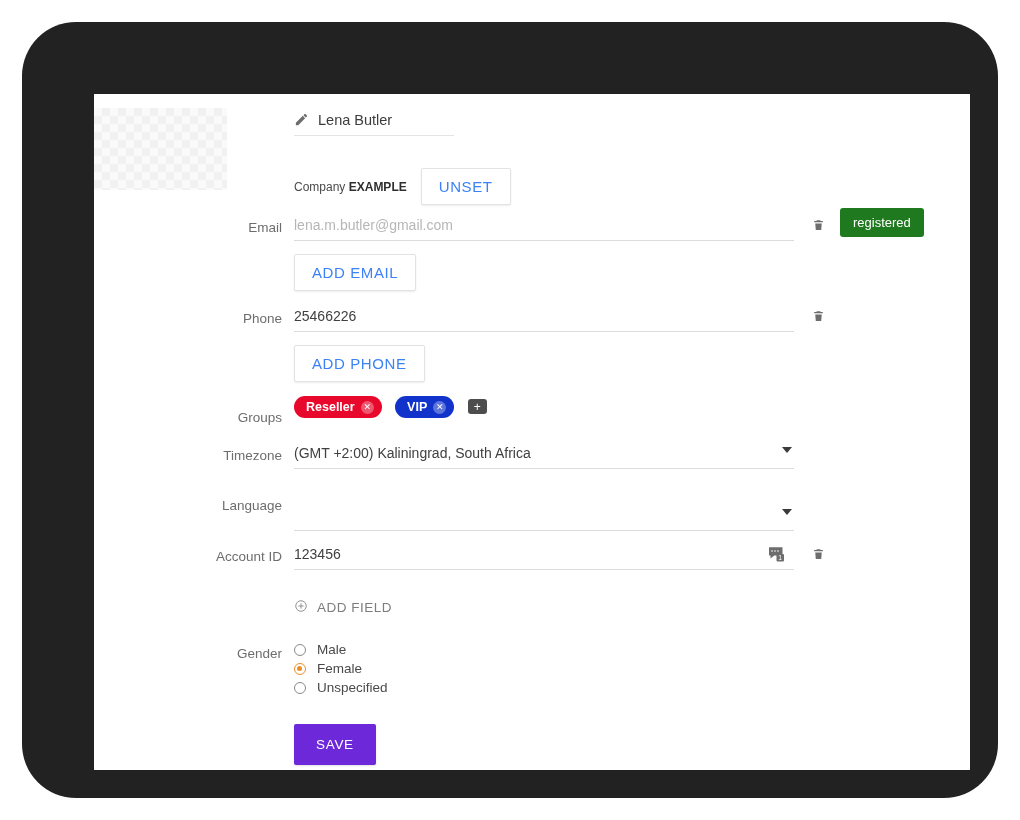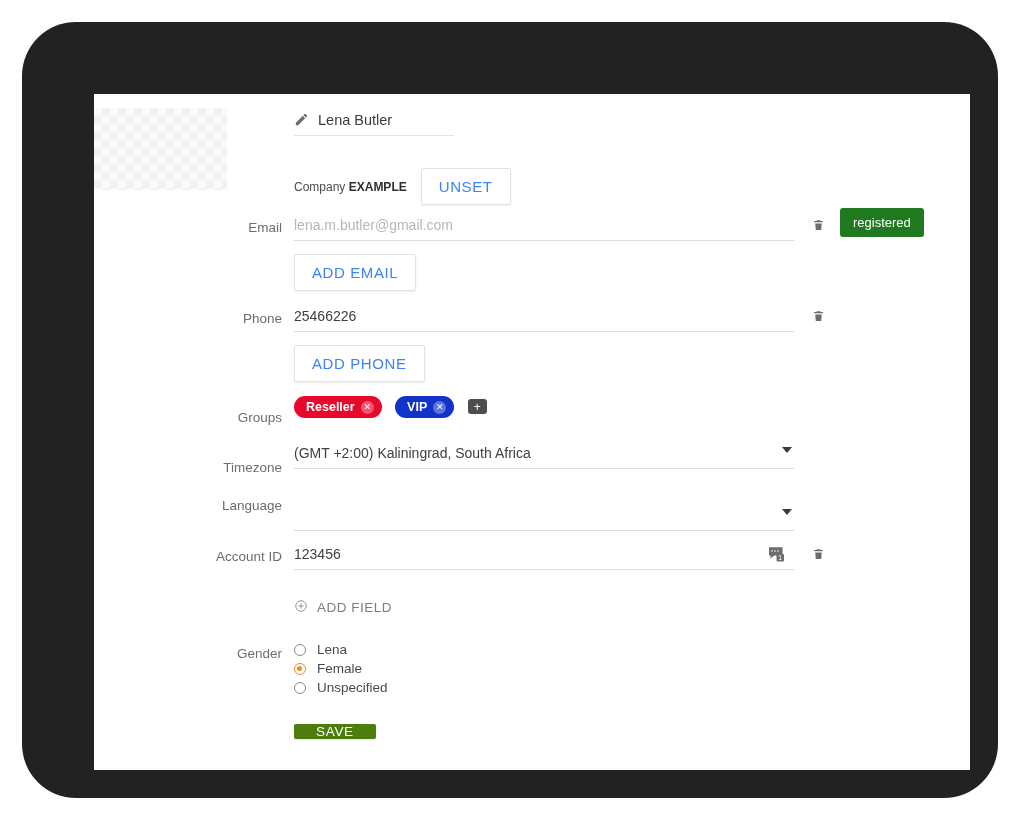--- a/index.html
+++ b/index.html
@@ -178,25 +178,25 @@
     content: "";
     position: absolute; left: 2.4px; top: 2.4px;
     width: 5px; height: 5px;
     border-radius: 50%;
     background: #ef8c26;
   }
   .radio-label { font-size: 13.5px; color: #4a4a4a; }
 
   
   .save-btn {
-    background: #4d7c0f;
+    background: #6d28d9;
     color: #ffffff;
     border: 0; border-radius: 2px;
     font-size: 13.5px; letter-spacing: .7px;
-    padding: 0 22px;
+    padding: 13px 22px;
     cursor: pointer;
     box-shadow: 0 1px 2px rgba(0,0,0,.12);
     font-family: "Liberation Sans", sans-serif;
   }
 </style>
 </head>
 <body>
 
 <div id="device-frame">
   <div id="page-surface">
@@ -264,21 +264,21 @@
         </span>
         <span class="chip" style="background:#1133cc;">
           <span>VIP</span>
           <span class="chip-x">✕</span>
         </span>
         <span class="chip-add">+</span>
       </div>
     </div>
 
     <div class="row" style="top:350px;">
-      <div class="row-label" style="top:4px;margin-top:12px;">Timezone</div>
+      <div class="row-label" style="top:4px;">Timezone</div>
       <div class="field-col" style="top:0;">
         <div class="select-wrap">
           <input class="underline-input" type="text" value="(GMT +2:00) Kaliningrad, South Africa" style="">
           <span class="caret"></span>
         </div>
       </div>
     </div>
 
     <div class="row" style="top:400px;">
       <div class="row-label" style="top:4px;">Language</div>
@@ -324,21 +324,21 @@
           <span>ADD FIELD</span>
         </button>
       </div>
     </div>
 
     <div class="row" style="top:548px;">
       <div class="row-label" style="top:4px;">Gender</div>
       <div class="field-col" style="top:0;">
         <label class="radio-item">
           <span class="radio-dot"></span>
-          <span class="radio-label">Lena</span>
+          <span class="radio-label">Male</span>
         </label>
         <label class="radio-item">
           <span class="radio-dot checked"></span>
           <span class="radio-label">Female</span>
         </label>
         <label class="radio-item">
           <span class="radio-dot"></span>
           <span class="radio-label">Unspecified</span>
         </label>
       </div>

